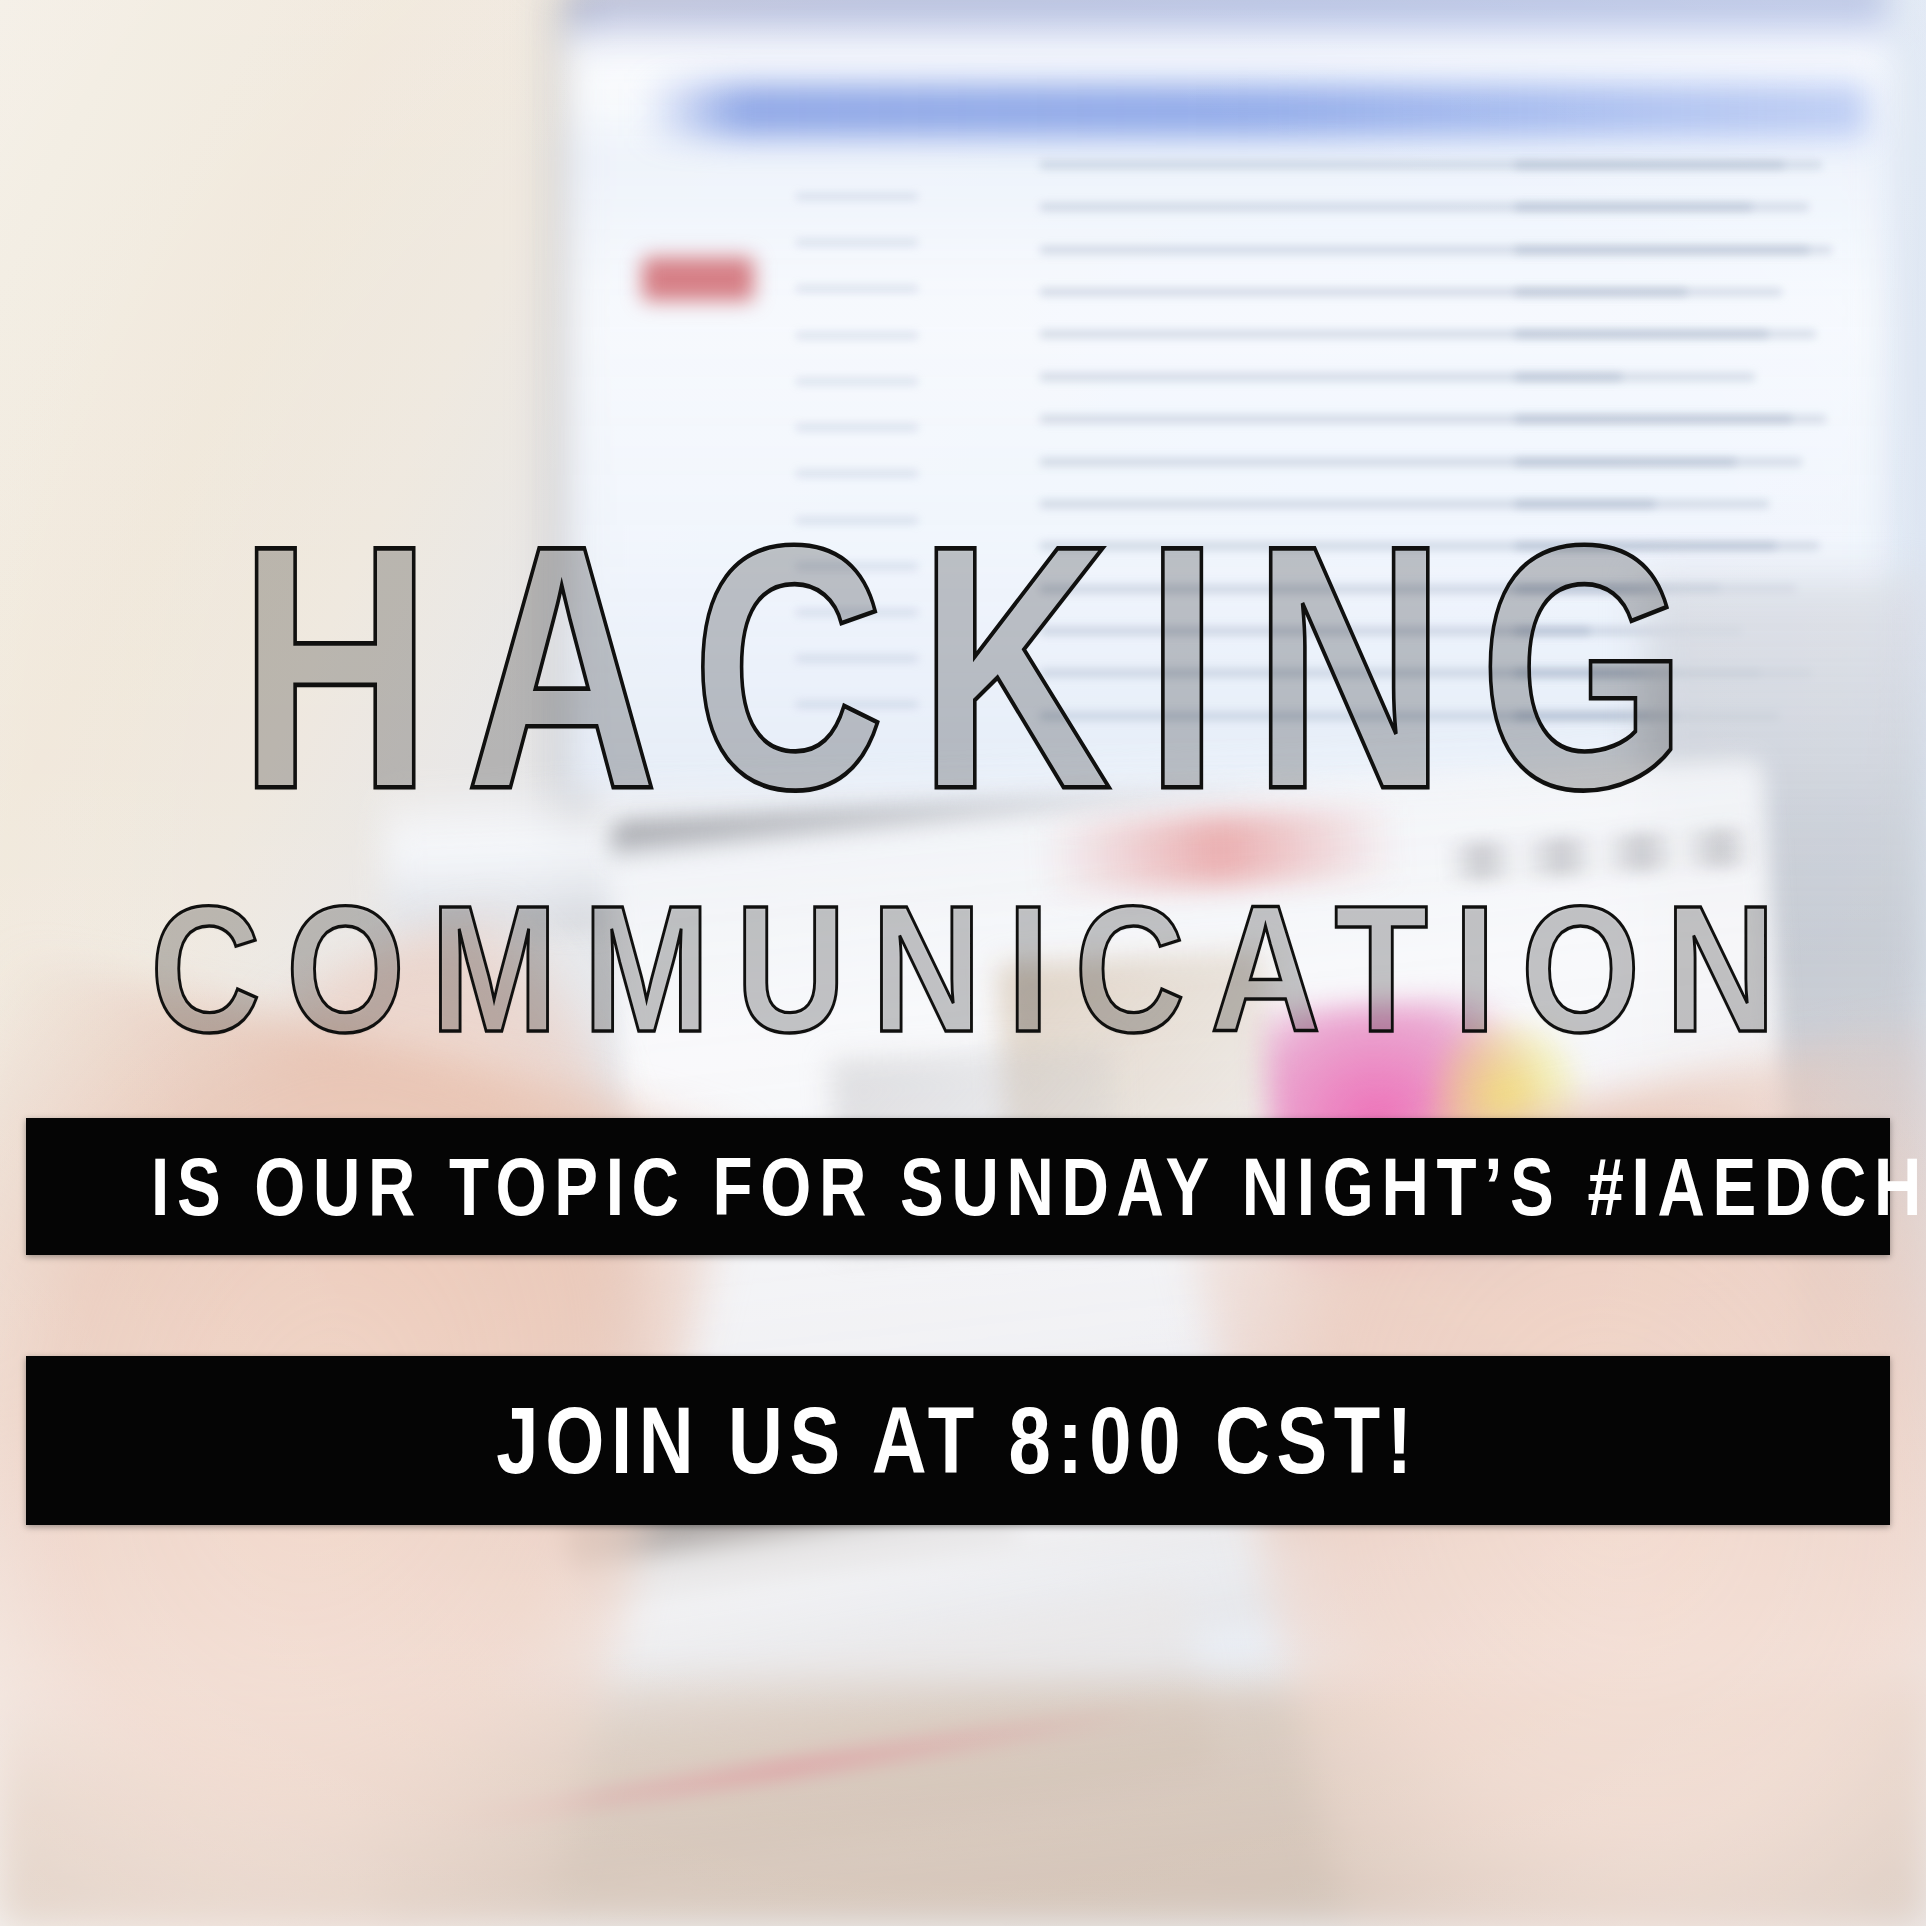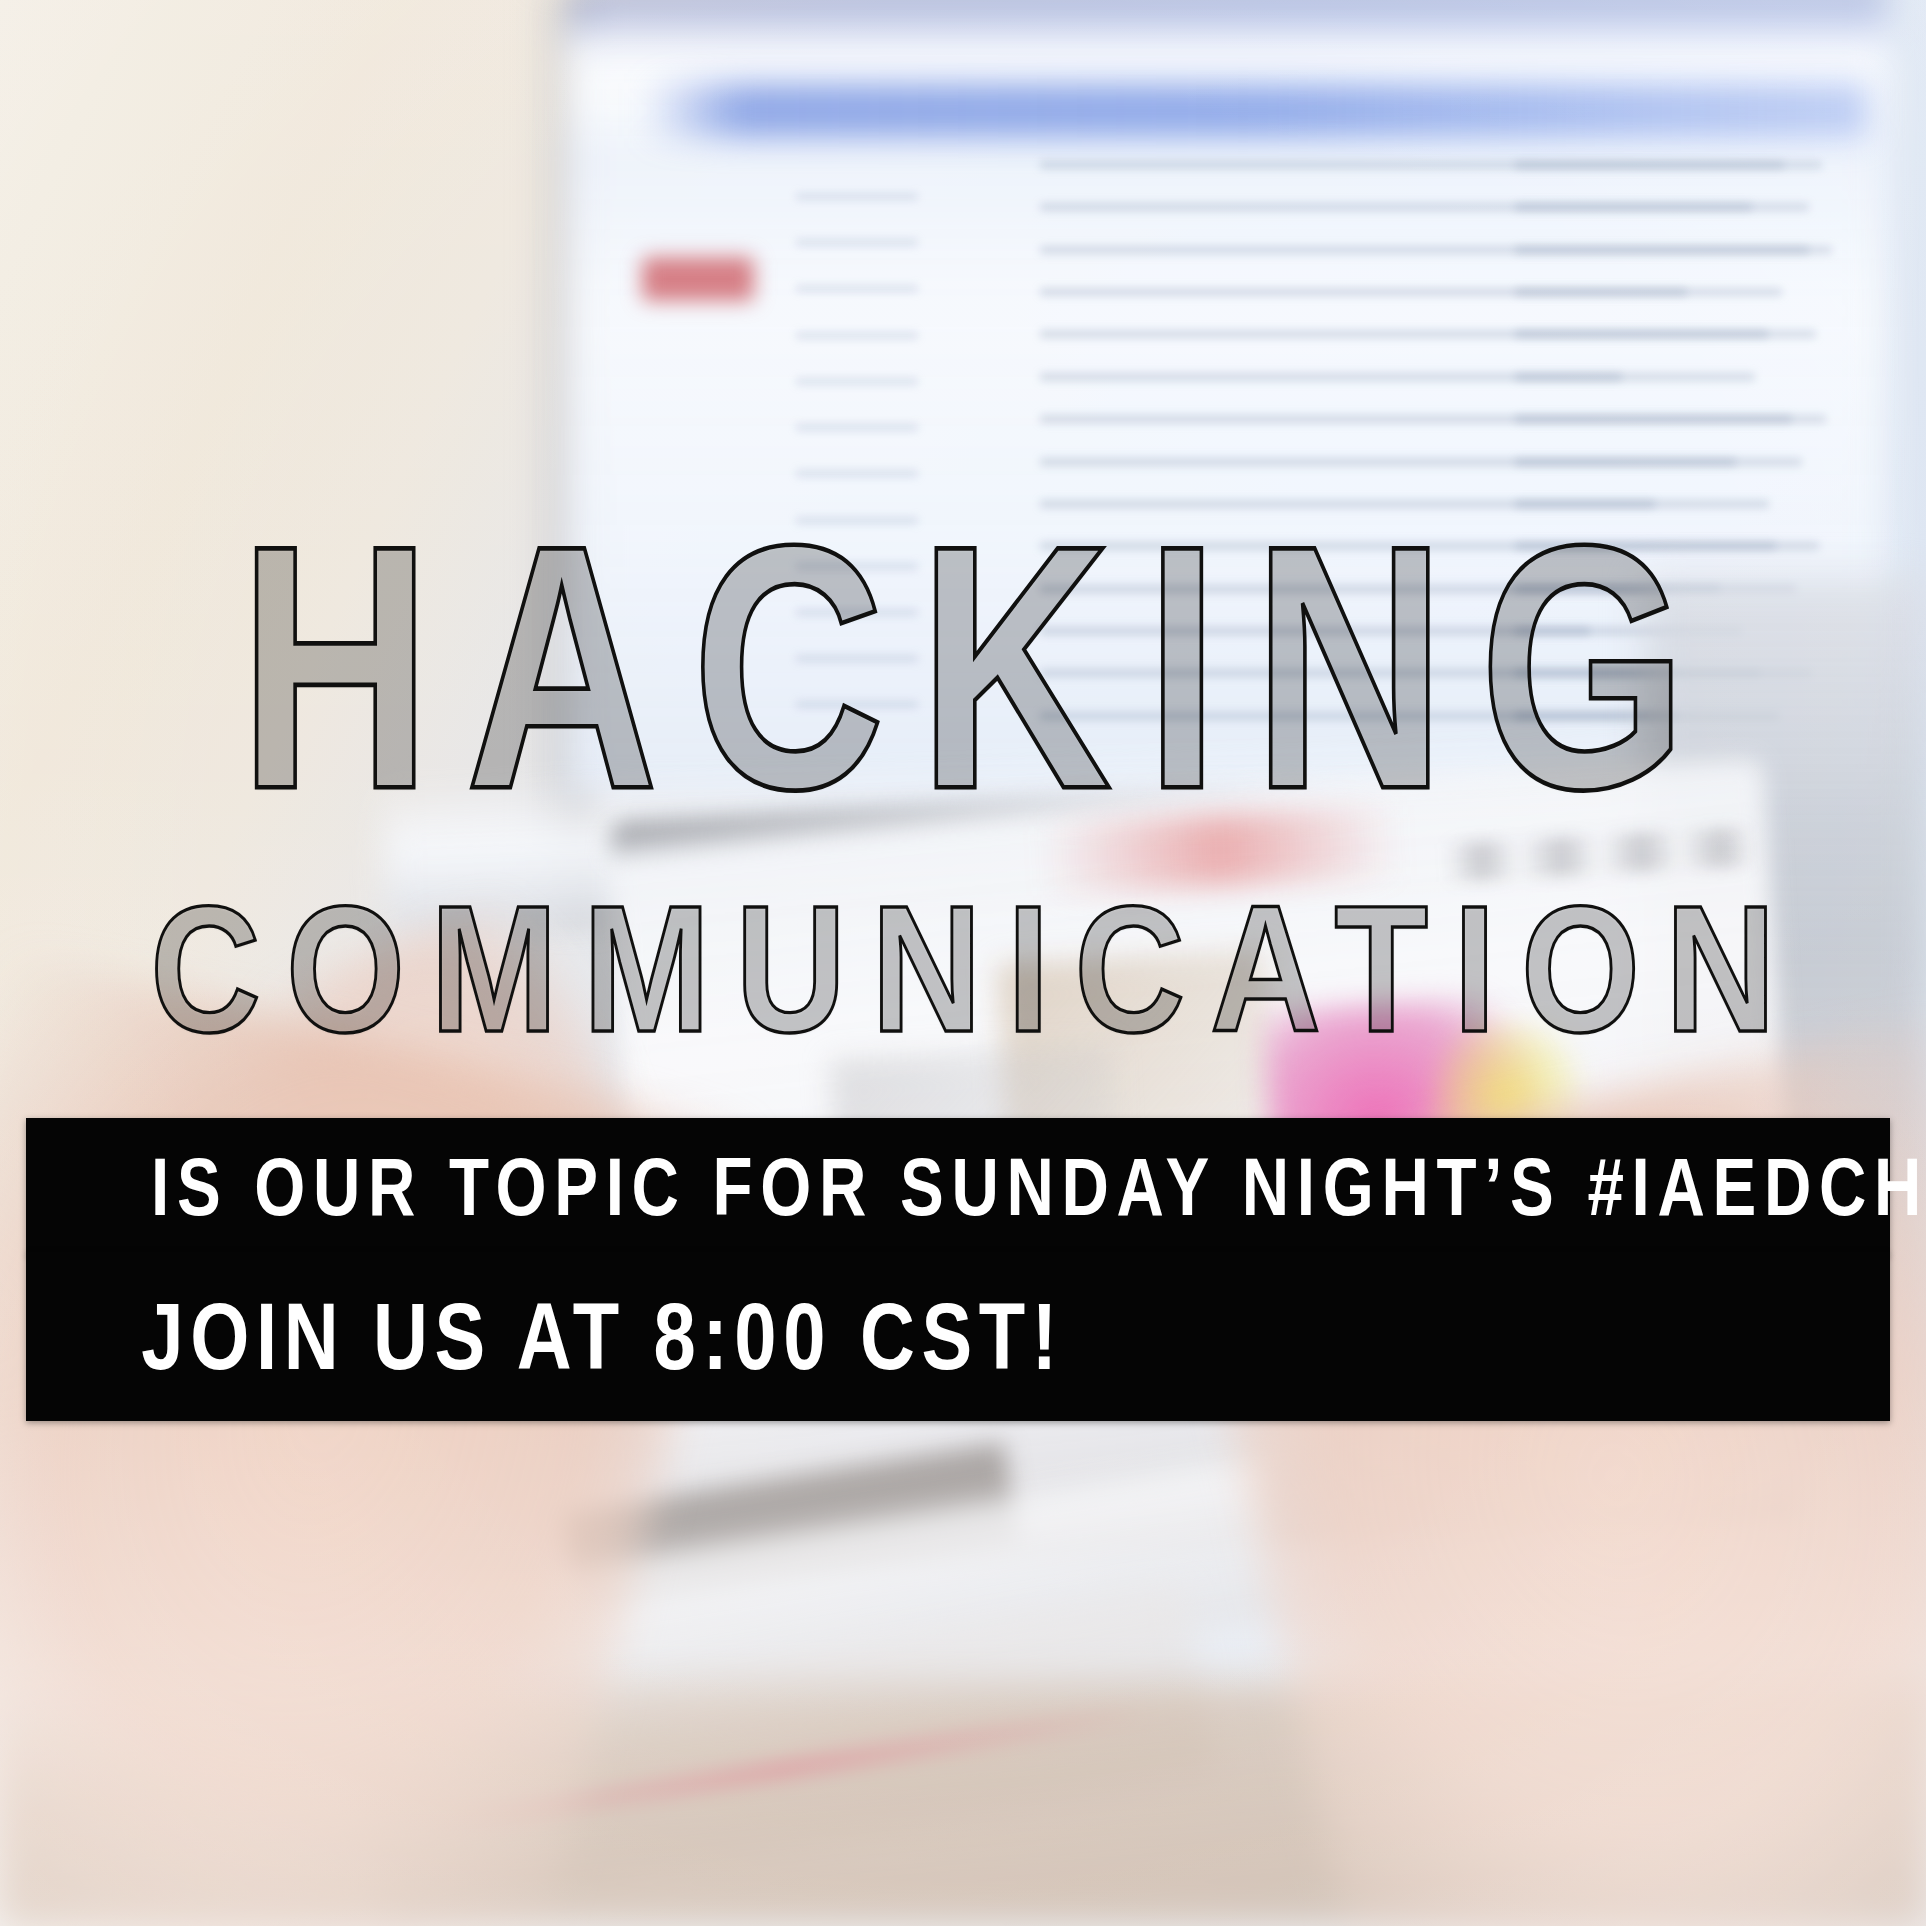--- a/index.html
+++ b/index.html
@@ -271,21 +271,21 @@
   .banner {
     position: absolute;
     left: 26px;
     width: 1864px;
     background: #050505;
     display: flex;
     align-items: center;
     box-shadow: 0 1.9px 6.4px rgba(0,0,0,0.35);
   }
   #banner-topic { top: 1118px; height: 137px; justify-content: flex-start; padding-left: 125px; box-sizing: border-box; }
-  #banner-time  { top: 1252px; height: 169px; justify-content: flex-start; }
+  #banner-time  { top: 1356px; height: 169px; justify-content: center; }
 
   .banner-text {
     color: #ffffff;
     font-family: "Liberation Sans Narrow", "Liberation Sans", sans-serif;
     font-weight: 700;
     white-space: nowrap;
     transform: scaleX(0.80);
     transform-origin: 0 50%;
   }
   #banner-topic .banner-text {

